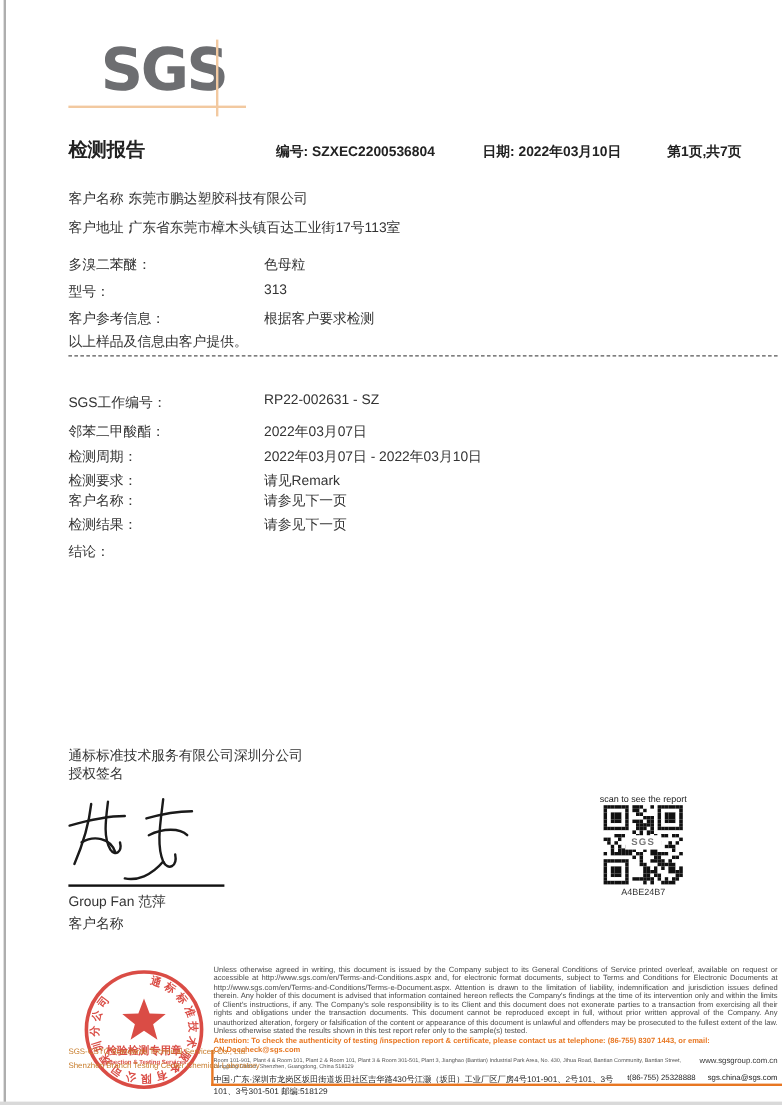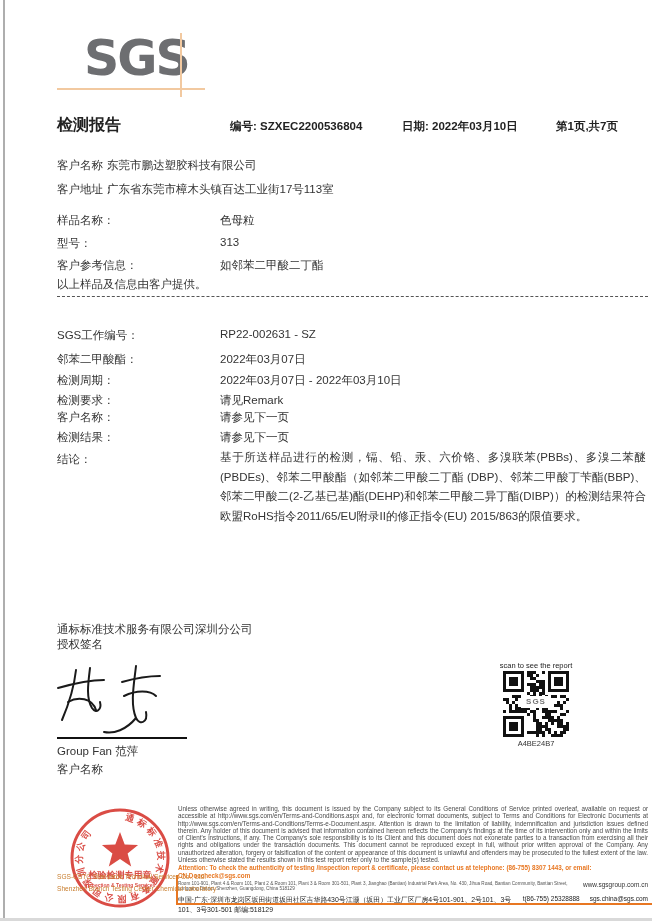--- a/index.html
+++ b/index.html
@@ -72,30 +72,30 @@
 
   <div class="abs row" style="top:158px;">
     <span>客户名称：</span>
     <span class="val val-c">东莞市鹏达塑胶科技有限公司</span>
   </div>
   <div class="abs row" style="top:182px;">
     <span>客户地址：</span>
     <span class="val val-c">广东省东莞市樟木头镇百达工业街17号113室</span>
   </div>
   <div class="abs row" style="top:213px;">
-    <span>样品名称：</span>
+    <span>多溴二苯醚：</span>
     <span class="val val-s">色母粒</span>
   </div>
   <div class="abs row" style="top:236px;">
     <span>型号：</span>
     <span class="val val-s">313</span>
   </div>
   <div class="abs row" style="top:258px;">
     <span>客户参考信息：</span>
-    <span class="val val-s">如邻苯二甲酸二丁酯</span>
+    <span class="val val-s">根据客户要求检测</span>
   </div>
   <div class="abs row" style="top:277px;">以上样品及信息由客户提供。</div>
 
   <div class="abs dashline"></div>
 
   <div class="abs row" style="top:328px;">
     <span>SGS工作编号：</span>
     <span class="val val-s">RP22-002631 - SZ</span>
   </div>
   <div class="abs row" style="top:352px;">
@@ -112,21 +112,20 @@
   </div>
   <div class="abs row" style="top:410px;">
     <span>客户名称：</span>
     <span class="val val-s">请参见下一页</span>
   </div>
   <div class="abs row" style="top:430px;">
     <span>检测结果：</span>
     <span class="val val-s">请参见下一页</span>
   </div>
   <div class="abs row" style="top:452px;">结论：</div>
-  <div class="abs conclusion">基于所送样品进行的检测，镉、铅、汞、六价铬、多溴联苯(PBBs)、多溴二苯醚(PBDEs)、邻苯二甲酸酯（如邻苯二甲酸二丁酯 (DBP)、邻苯二甲酸丁苄酯(BBP)、邻苯二甲酸二(2-乙基已基)酯(DEHP)和邻苯二甲酸二异丁酯(DIBP)）的检测结果符合欧盟RoHS指令2011/65/EU附录II的修正指令(EU) 2015/863的限值要求。</div>
 
   <div class="abs row" style="top:622px;">通标标准技术服务有限公司深圳分公司</div>
   <div class="abs row" style="top:637px;">授权签名</div>
   <svg class="abs sig-svg" width="140" height="80" viewBox="0 0 140 80">
     <g fill="none" stroke="#1a1a1a" stroke-width="2" stroke-linecap="round">
       <path d="M6 30 C20 26, 40 22, 52 22"></path>
       <path d="M24 12 C22 30, 16 48, 10 62"></path>
       <path d="M38 10 C36 26, 34 40, 40 50 C44 56, 50 52, 48 44"></path>
       <path d="M16 44 C26 38, 40 40, 44 52"></path>
       <path d="M70 24 C84 20, 98 18, 108 18"></path>

